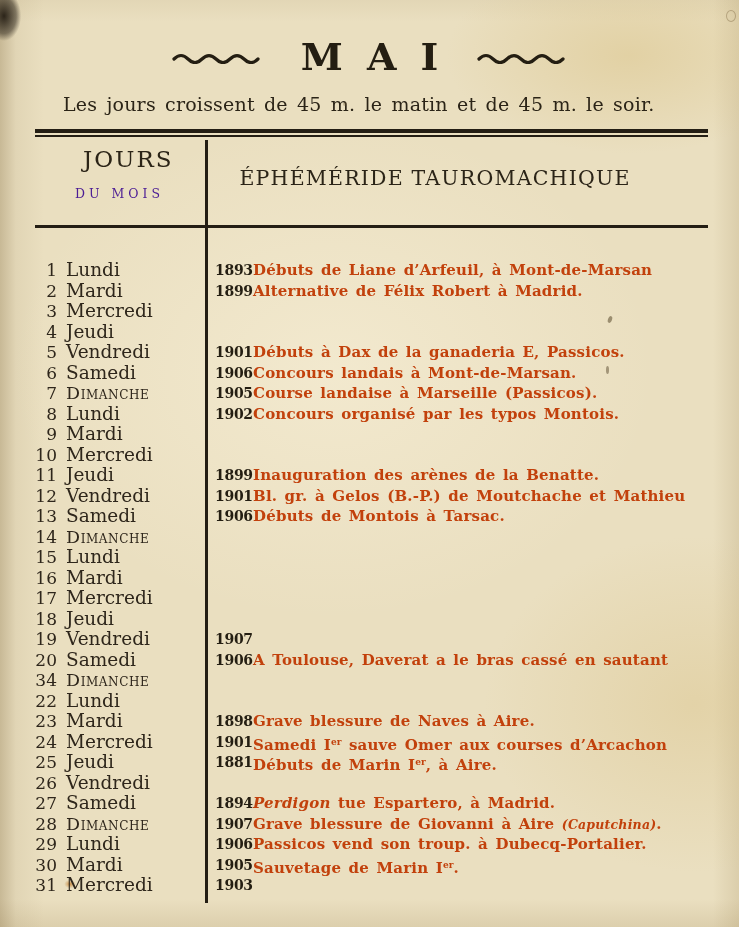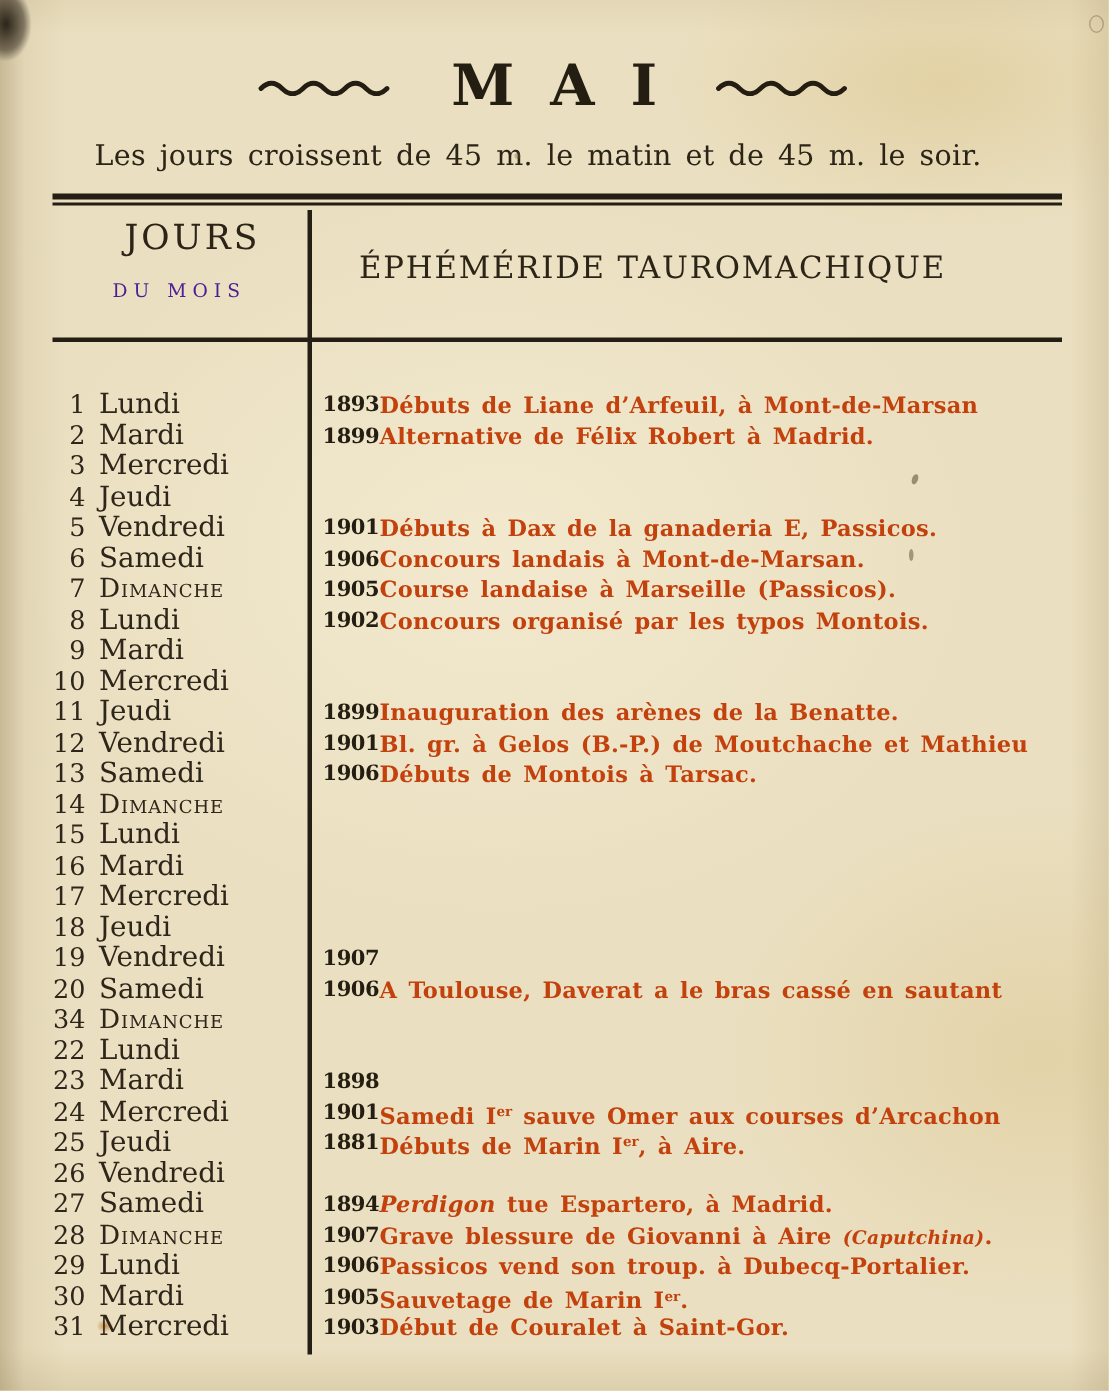--- a/index.html
+++ b/index.html
@@ -226,20 +226,21 @@
     <div class="row">
       <span class="num">22</span>
       <span class="dname">Lundi</span>
       <span class="eyear"></span>
       <span class="etext"></span>
     </div>
     <div class="row">
       <span class="num">23</span>
       <span class="dname">Mardi</span>
       <span class="eyear">1898</span>
+      <span class="etext"><span class="seg-n">Grave blessure de Naves à Aire.</span></span>
     </div>
     <div class="row">
       <span class="num">24</span>
       <span class="dname">Mercredi</span>
       <span class="eyear">1901</span>
       <span class="etext"><span class="seg-n">Samedi I</span><span class="seg-sup">er</span><span class="seg-n"> sauve Omer aux courses d’Arcachon</span></span>
     </div>
     <div class="row">
       <span class="num">25</span>
       <span class="dname">Jeudi</span>
@@ -273,20 +274,19 @@
     <div class="row">
       <span class="num">30</span>
       <span class="dname">Mardi</span>
       <span class="eyear">1905</span>
       <span class="etext"><span class="seg-n">Sauvetage de Marin I</span><span class="seg-sup">er</span><span class="seg-n">.</span></span>
     </div>
     <div class="row">
       <span class="num">31</span>
       <span class="dname">Mercredi</span>
       <span class="eyear">1903</span>
-      <span class="etext"><span class="seg-n">Début de Couralet à Saint-Gor.</span></span>
     </div>
   </div>
 
 <div class="speck speck-a"></div>
 <div class="speck speck-b"></div>
 <div class="speck speck-c"></div>
 <div class="speck speck-d"></div>
 
 </body></html>

